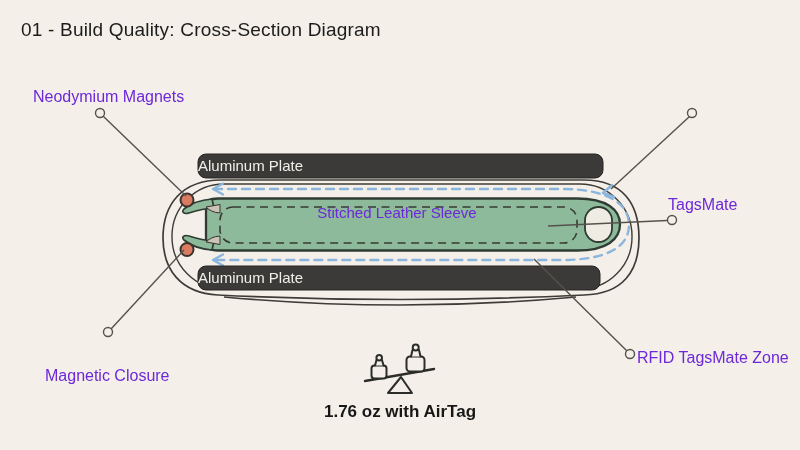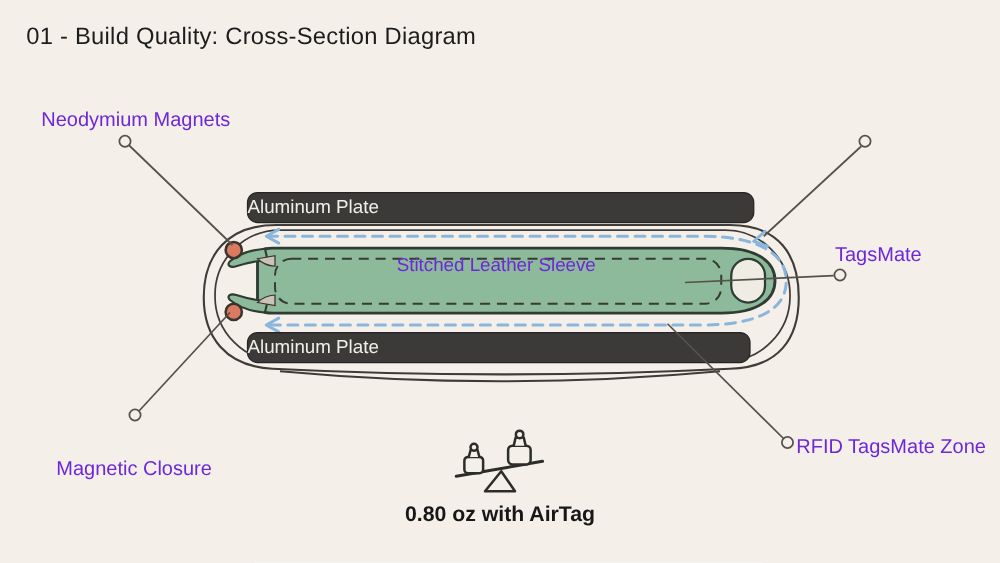--- a/index.html
+++ b/index.html
@@ -104,14 +104,14 @@
   <div class="lbl lbl-tagsmate">
     <span>TagsMate</span><br>
   </div>
   <div class="lbl lbl-magnetic">Magnetic Closure</div>
   <div class="lbl lbl-blocking">RFID TagsMate Zone</div>
 
   <div class="plate-label top">Aluminum Plate</div>
   <div class="plate-label bottom">Aluminum Plate</div>
   <div class="sleeve-label">Stitched Leather Sleeve</div>
 
-  <div class="caption">0.80 oz with AirTag</div>
+  <div class="caption">1.76 oz with AirTag</div>
 </div>
 
 </body></html>

